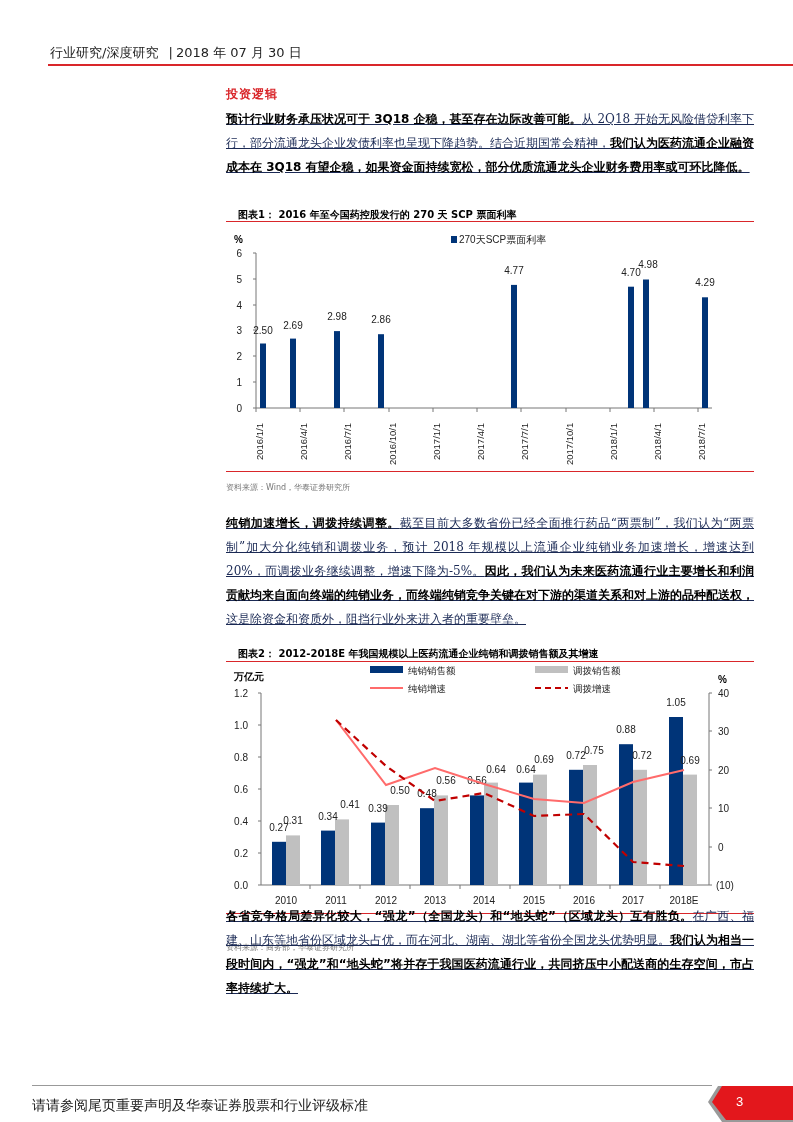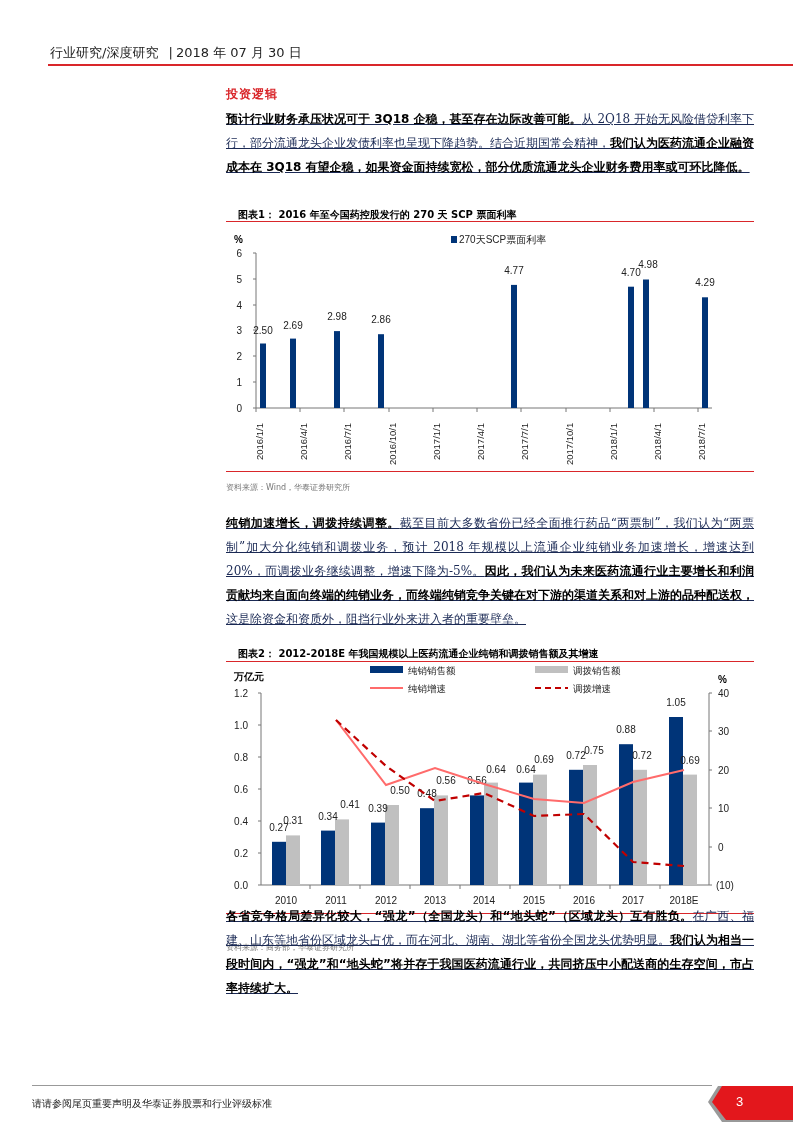--- a/index.html
+++ b/index.html
@@ -12,21 +12,21 @@
                    color: #d9262a; font-family: "DejaVu Sans", sans-serif; letter-spacing: 1px; }
   .para { position: absolute; left: 226px; width: 528px; font-size: 12px; line-height: 24px;
           text-align: justify; color: #1b2a55; font-family: "DejaVu Serif", serif; text-decoration: underline; }
   .para b { color: #000; font-weight: bold; font-family: "DejaVu Sans", sans-serif; }
   .fig-title { position: absolute; left: 226px; font-size: 10px; font-weight: bold;
                font-family: "DejaVu Sans", sans-serif; color: #000; margin-left: 12px; }
   .fig-rule { position: absolute; left: 226px; width: 528px; height: 1px; background: #d9262a; }
   .source { position: absolute; left: 226px; font-size: 8px; color: #777; font-family: "DejaVu Sans", sans-serif; }
   svg text { font-family: "Liberation Sans", "DejaVu Sans", sans-serif; }
   .footer-rule { position: absolute; left: 32px; top: 1085px; width: 680px; height: 1px; background: #999; }
-  .footer-text { position: absolute; left: 32px; top: 1097px; font-size: 10px; color: #222;
+  .footer-text { position: absolute; left: 32px; top: 1097px; font-size: 14px; color: #222;
                  font-family: "DejaVu Serif", serif; }
   .page-tab { position: absolute; left: 700px; top: 1084px; width: 93px; height: 38px; }
   .page-num { position: absolute; left: 736px; top: 1094px; color: #fff; font-size: 13px;
               font-family: "Liberation Sans", sans-serif; }
 </style>
 </head>
 <body>
 
 <div class="header">
   <span>行业研究/深度研究</span>

